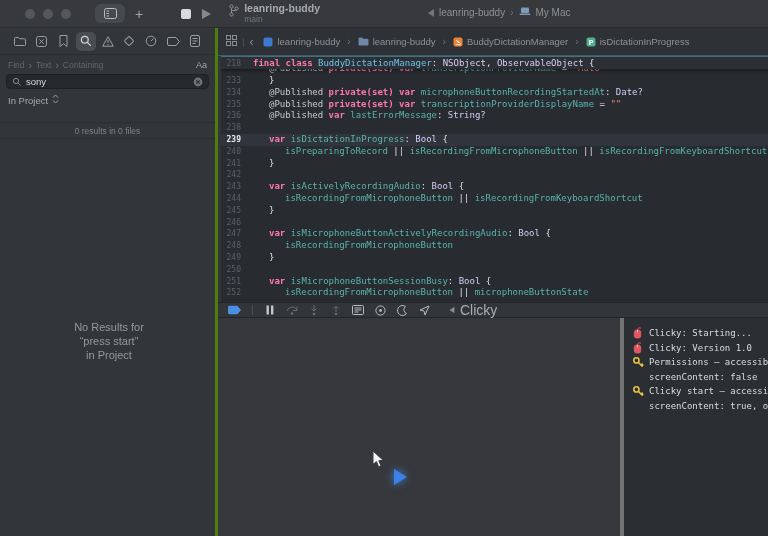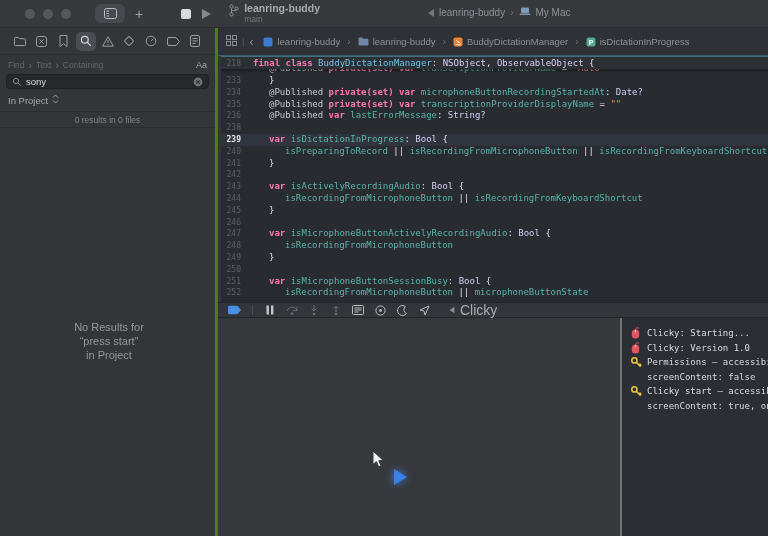--- a/index.html
+++ b/index.html
@@ -35,21 +35,21 @@
   .nav-tab.active{background:#4a4d51;}
   .nav-tab svg{display:block;}
   #find-header{display:flex;align-items:center;height:14px;margin-top:3px;padding:0 8px;
     font-size:8.5px;color:#63676b;gap:4px;}
   #find-case{margin-left:auto;color:#9ea2a6;font-size:9px;}
   #search-row{padding:2px 6px;}
   #search-field{height:15px;background:#26282c;border:1px solid #1e2023;border-radius:4px;
     display:flex;align-items:center;padding:0 5px;}
   #search-text{font-size:9.5px;color:#d8dadc;margin-left:4px;flex:1;}
   #scope-row{display:flex;align-items:center;gap:4px;padding:3px 8px 2px;font-size:9.5px;color:#a6aaae;}
-  #results-row{margin-top:3px;height:17px;border-top:1px solid #2b2d30;border-bottom:1px solid #2b2d30;
+  #results-row{margin-top:14px;height:17px;border-top:1px solid #2b2d30;border-bottom:1px solid #2b2d30;
     display:flex;align-items:center;justify-content:center;font-size:8.5px;color:#7f8387;}
   #empty-state{position:absolute;left:0;top:292px;width:218px;text-align:center;
     font-size:11px;line-height:14px;color:#96989b;}
   
   #jumpbar{position:absolute;left:218px;top:28px;width:550px;height:28px;background:#2e3135;
     border-bottom:1px solid #3a5f66;display:flex;align-items:center;font-size:9.5px;color:#8e9398;}
   #jumpbar .jsep{color:#55595d;margin:0 5px;}
   .crumb{display:flex;align-items:center;gap:4px;white-space:nowrap;}
   .crumb .ic{display:flex;}
   #editor{position:absolute;left:221px;top:56px;width:550px;height:246px;background:#282b30;
@@ -74,21 +74,21 @@
   #debugbar{position:absolute;left:218px;top:302px;width:550px;height:16px;background:#323539;
     border-top:1px solid #232527;border-bottom:1px solid #232527;display:flex;align-items:center;
     padding-left:10px;gap:10px;}
   .dbg{display:flex;align-items:center;justify-content:center;width:14px;height:12px;}
   .dbg.dim{opacity:.38;}
   #dbg-sep{width:1px;height:10px;background:#4a4d51;}
   #process-label{display:flex;align-items:center;gap:5px;margin-left:8px;font-size:14px;color:#a9adb2;}
   
   #var-pane{position:absolute;left:218px;top:318px;width:402px;height:218px;background:#36383c;}
   #console-pane{position:absolute;left:620px;top:318px;width:148px;height:218px;background:#2b2e33;
-    border-left:2px solid #737373;overflow:hidden;padding:8px 0 0 9px;}
+    border-left:4px solid #737373;overflow:hidden;padding:8px 0 0 9px;}
   .console-line{height:14.6px;line-height:14.6px;white-space:nowrap;font-family:"DejaVu Sans Mono",monospace;
     font-size:9px;color:#d9dce0;display:flex;align-items:center;gap:5px;}
   .cicon{display:flex;width:11px;min-width:11px;}
   .cicon.blank{visibility:hidden;}
   
   #cursor{position:absolute;left:372px;top:450px;z-index:9;}
   #play-indicator{position:absolute;left:394px;top:469px;width:0;height:0;z-index:9;
     border-top:8px solid transparent;border-bottom:8px solid transparent;border-left:13px solid #3b82e8;
     filter:drop-shadow(0 0 4px rgba(70,140,240,.9));}
 </style>

